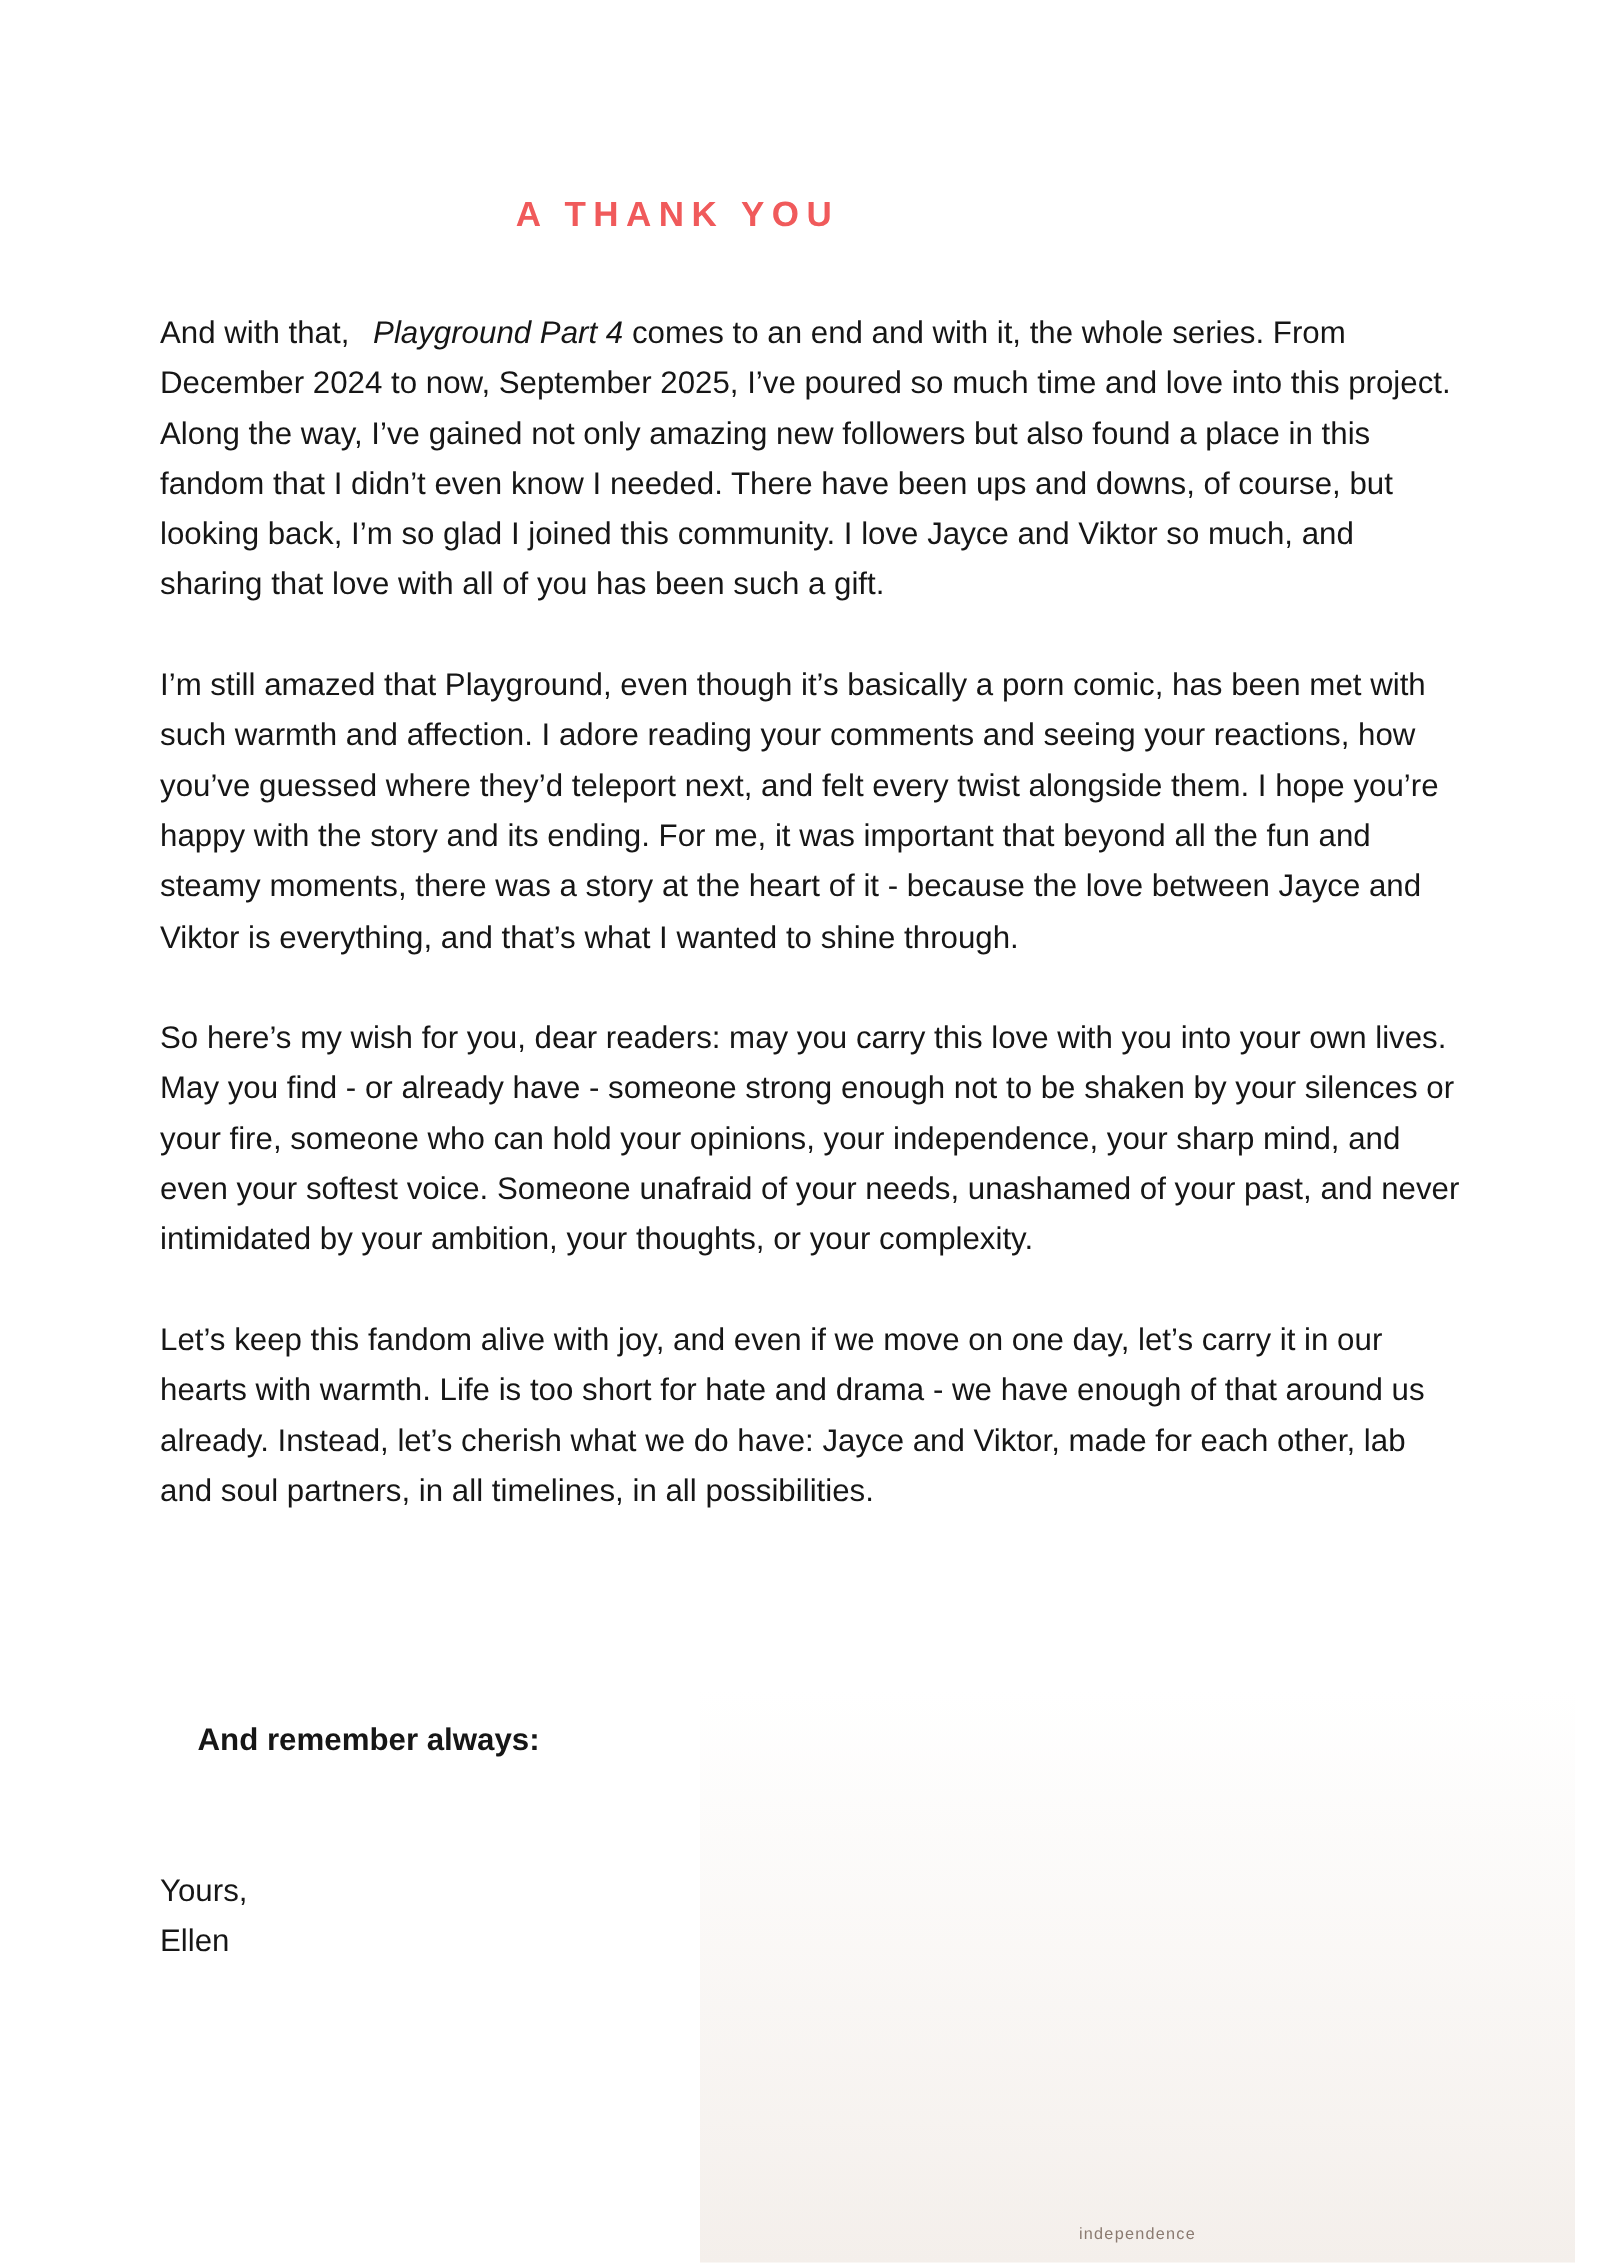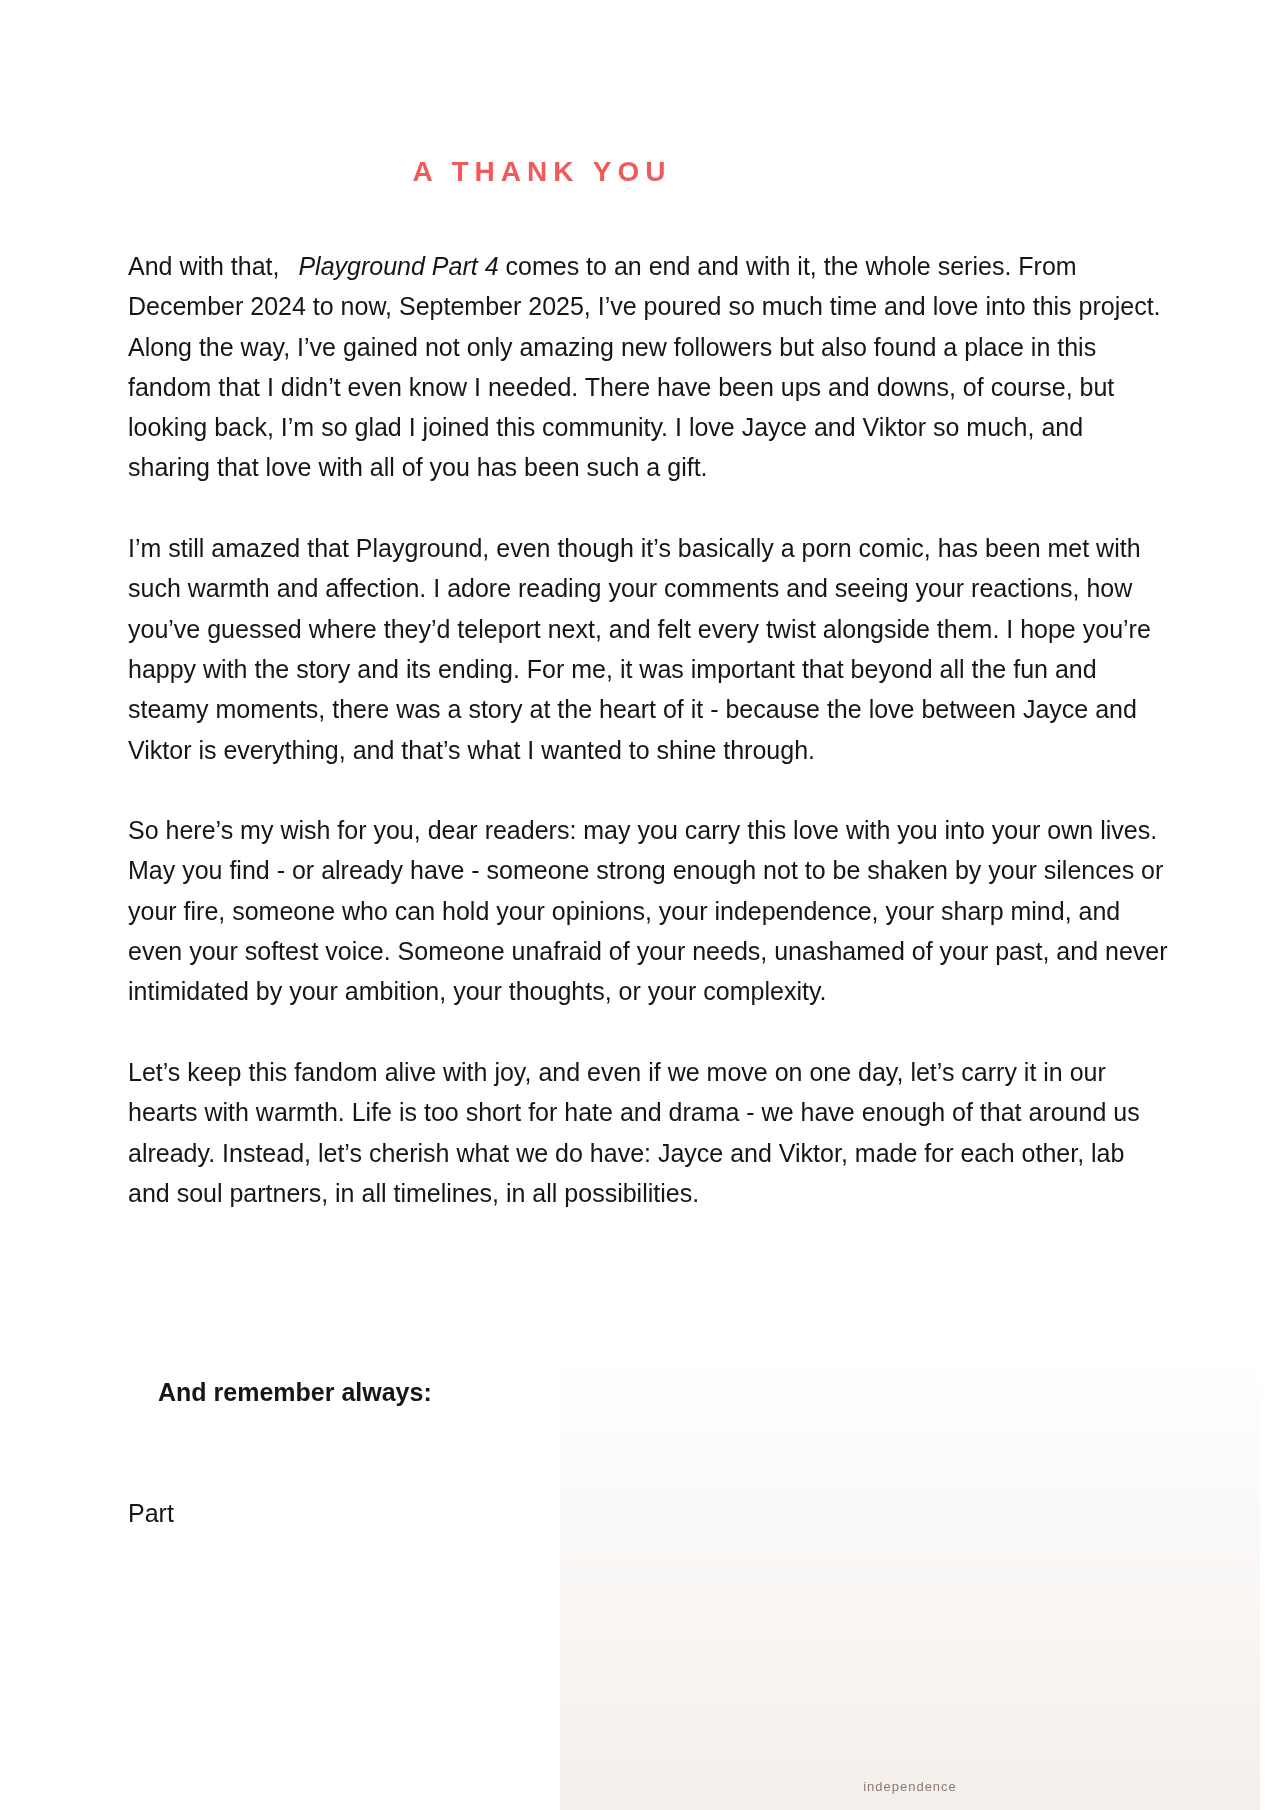--- a/index.html
+++ b/index.html
@@ -29,18 +29,19 @@
   <p class="para">I’m still amazed that Playground, even though it’s basically a porn comic, has been met with such warmth and affection. I adore reading your comments and seeing your reactions, how you’ve guessed where they’d teleport next, and felt every twist alongside them. I hope you’re happy with the story and its ending. For me, it was important that beyond all the fun and steamy moments, there was a story at the heart of it - because the love between Jayce and Viktor is everything, and that’s what I wanted to shine through.</p>
   <p class="para">So here’s my wish for you, dear readers: may you carry this love with you into your own lives. May you find - or already have - someone strong enough not to be shaken by your silences or your fire, someone who can hold your opinions, your independence, your sharp mind, and even your softest voice. Someone unafraid of your needs, unashamed of your past, and never intimidated by your ambition, your thoughts, or your complexity.</p>
   <p class="para">Let’s keep this fandom alive with joy, and even if we move on one day, let’s carry it in our hearts with warmth. Life is too short for hate and drama - we have enough of that around us already. Instead, let’s cherish what we do have: Jayce and Viktor, made for each other, lab and soul partners, in all timelines, in all possibilities.</p>
 </div>
 
 <div class="closing">
   <div class="bold">And remember always:</div>
 </div>
 
 <div class="sign">
-  <div>Part</div>
+  <div>Yours,</div>
+  <div>Ellen</div>
 </div>
 
 <div class="illustration">
   <div class="illustration-label">independence</div>
 </div>
 
 </body></html>

